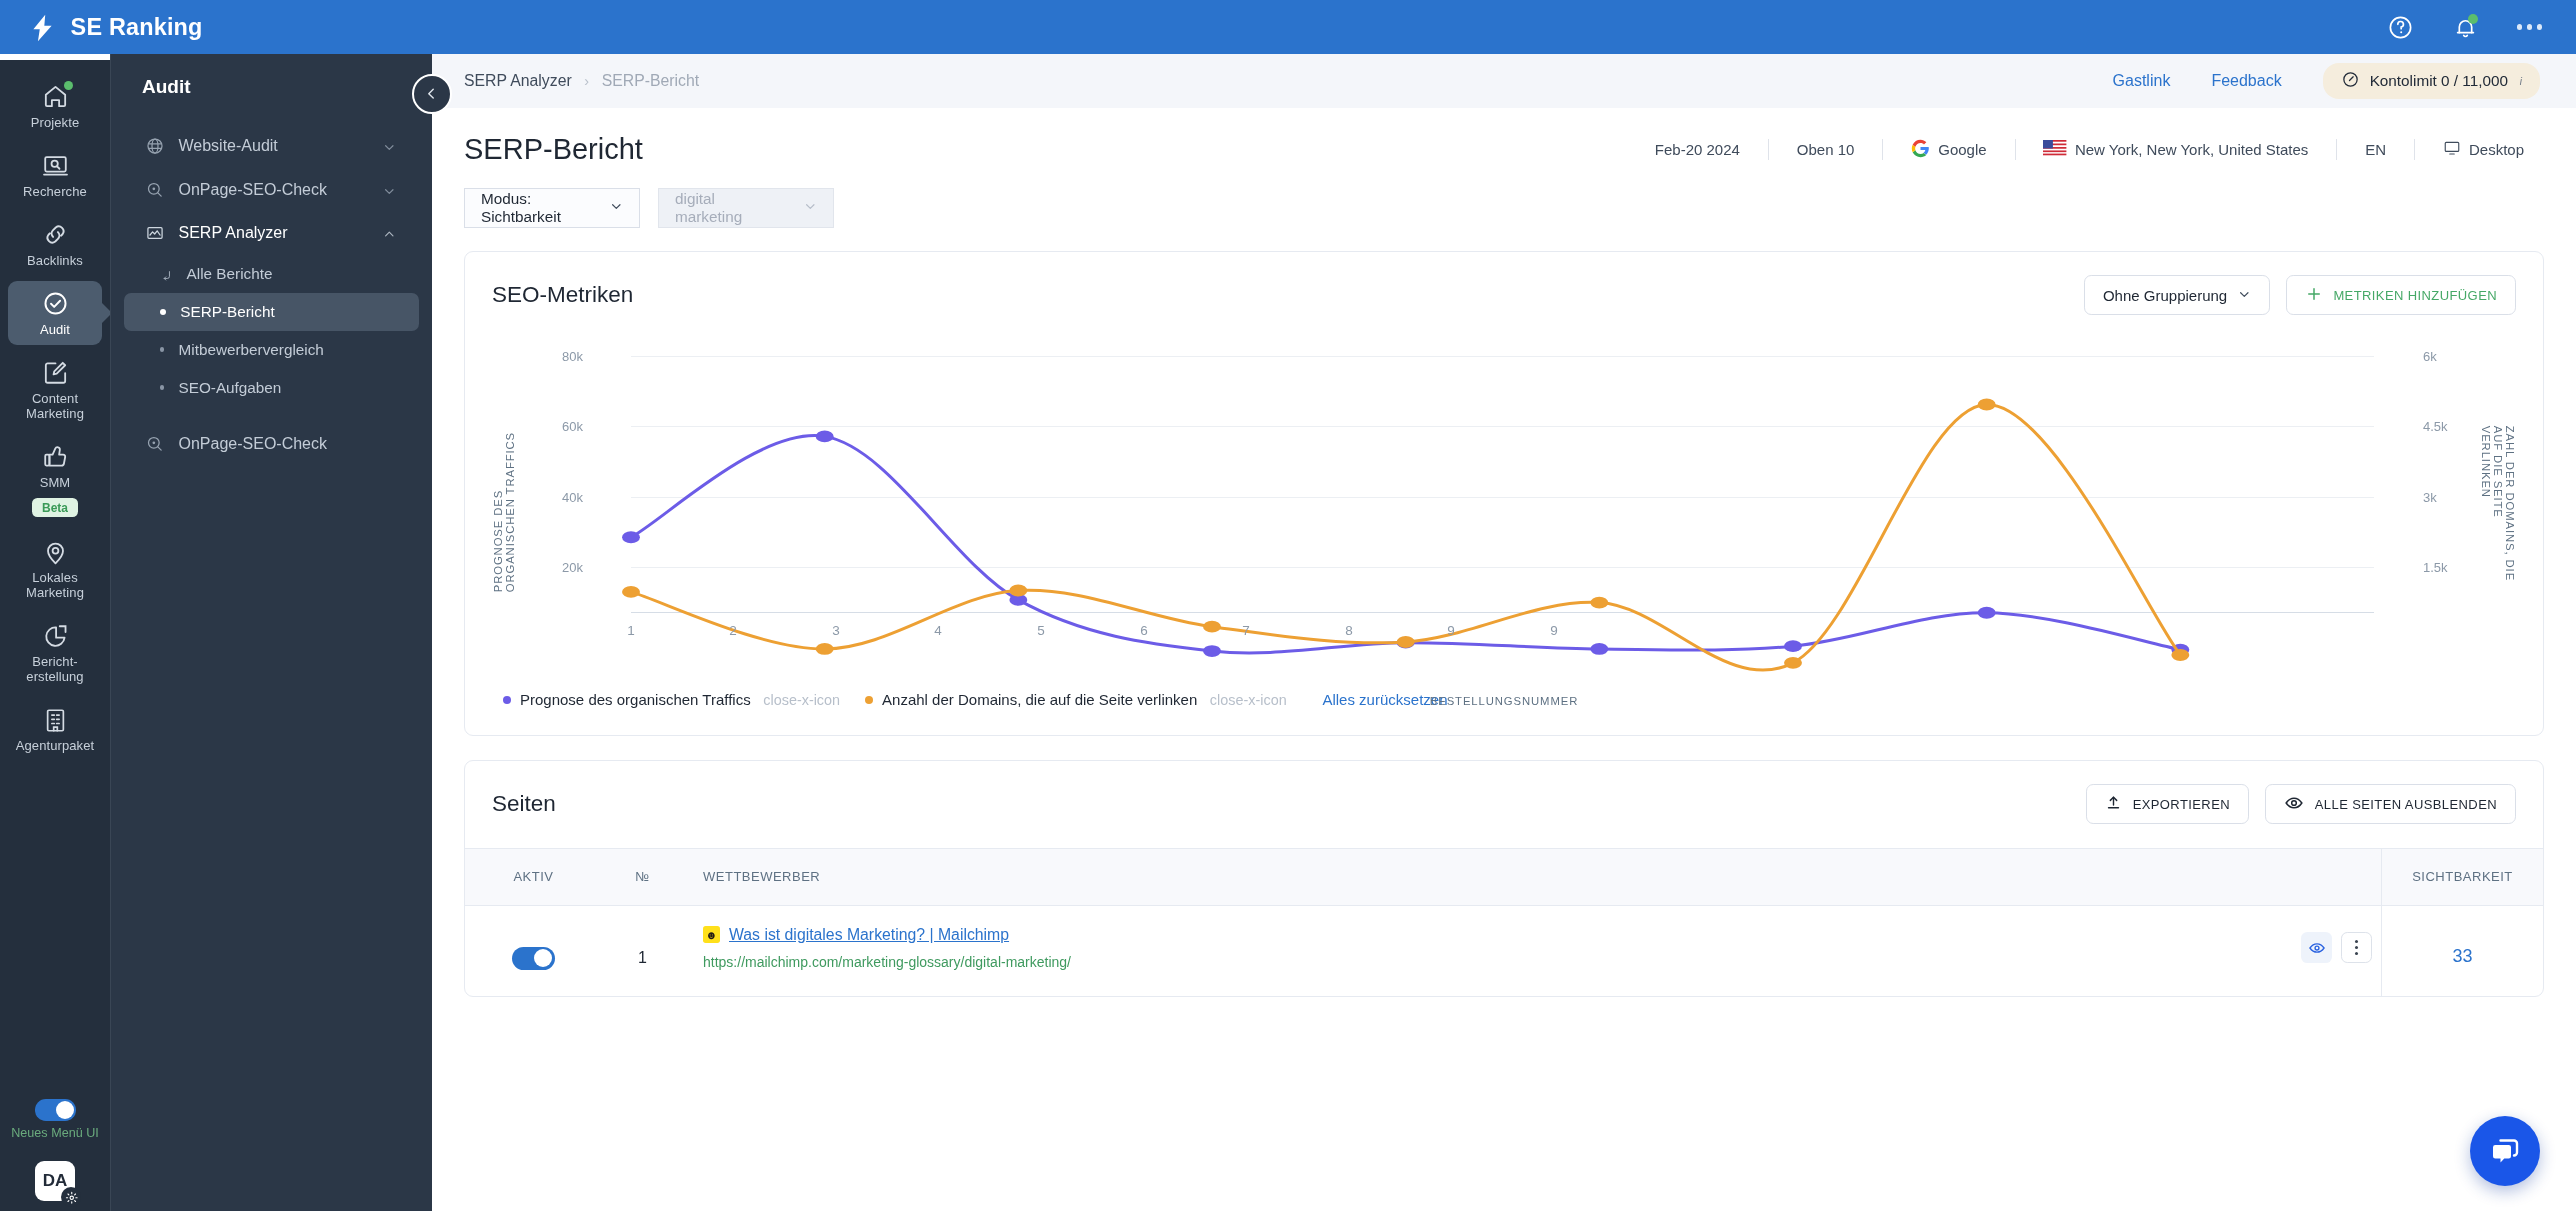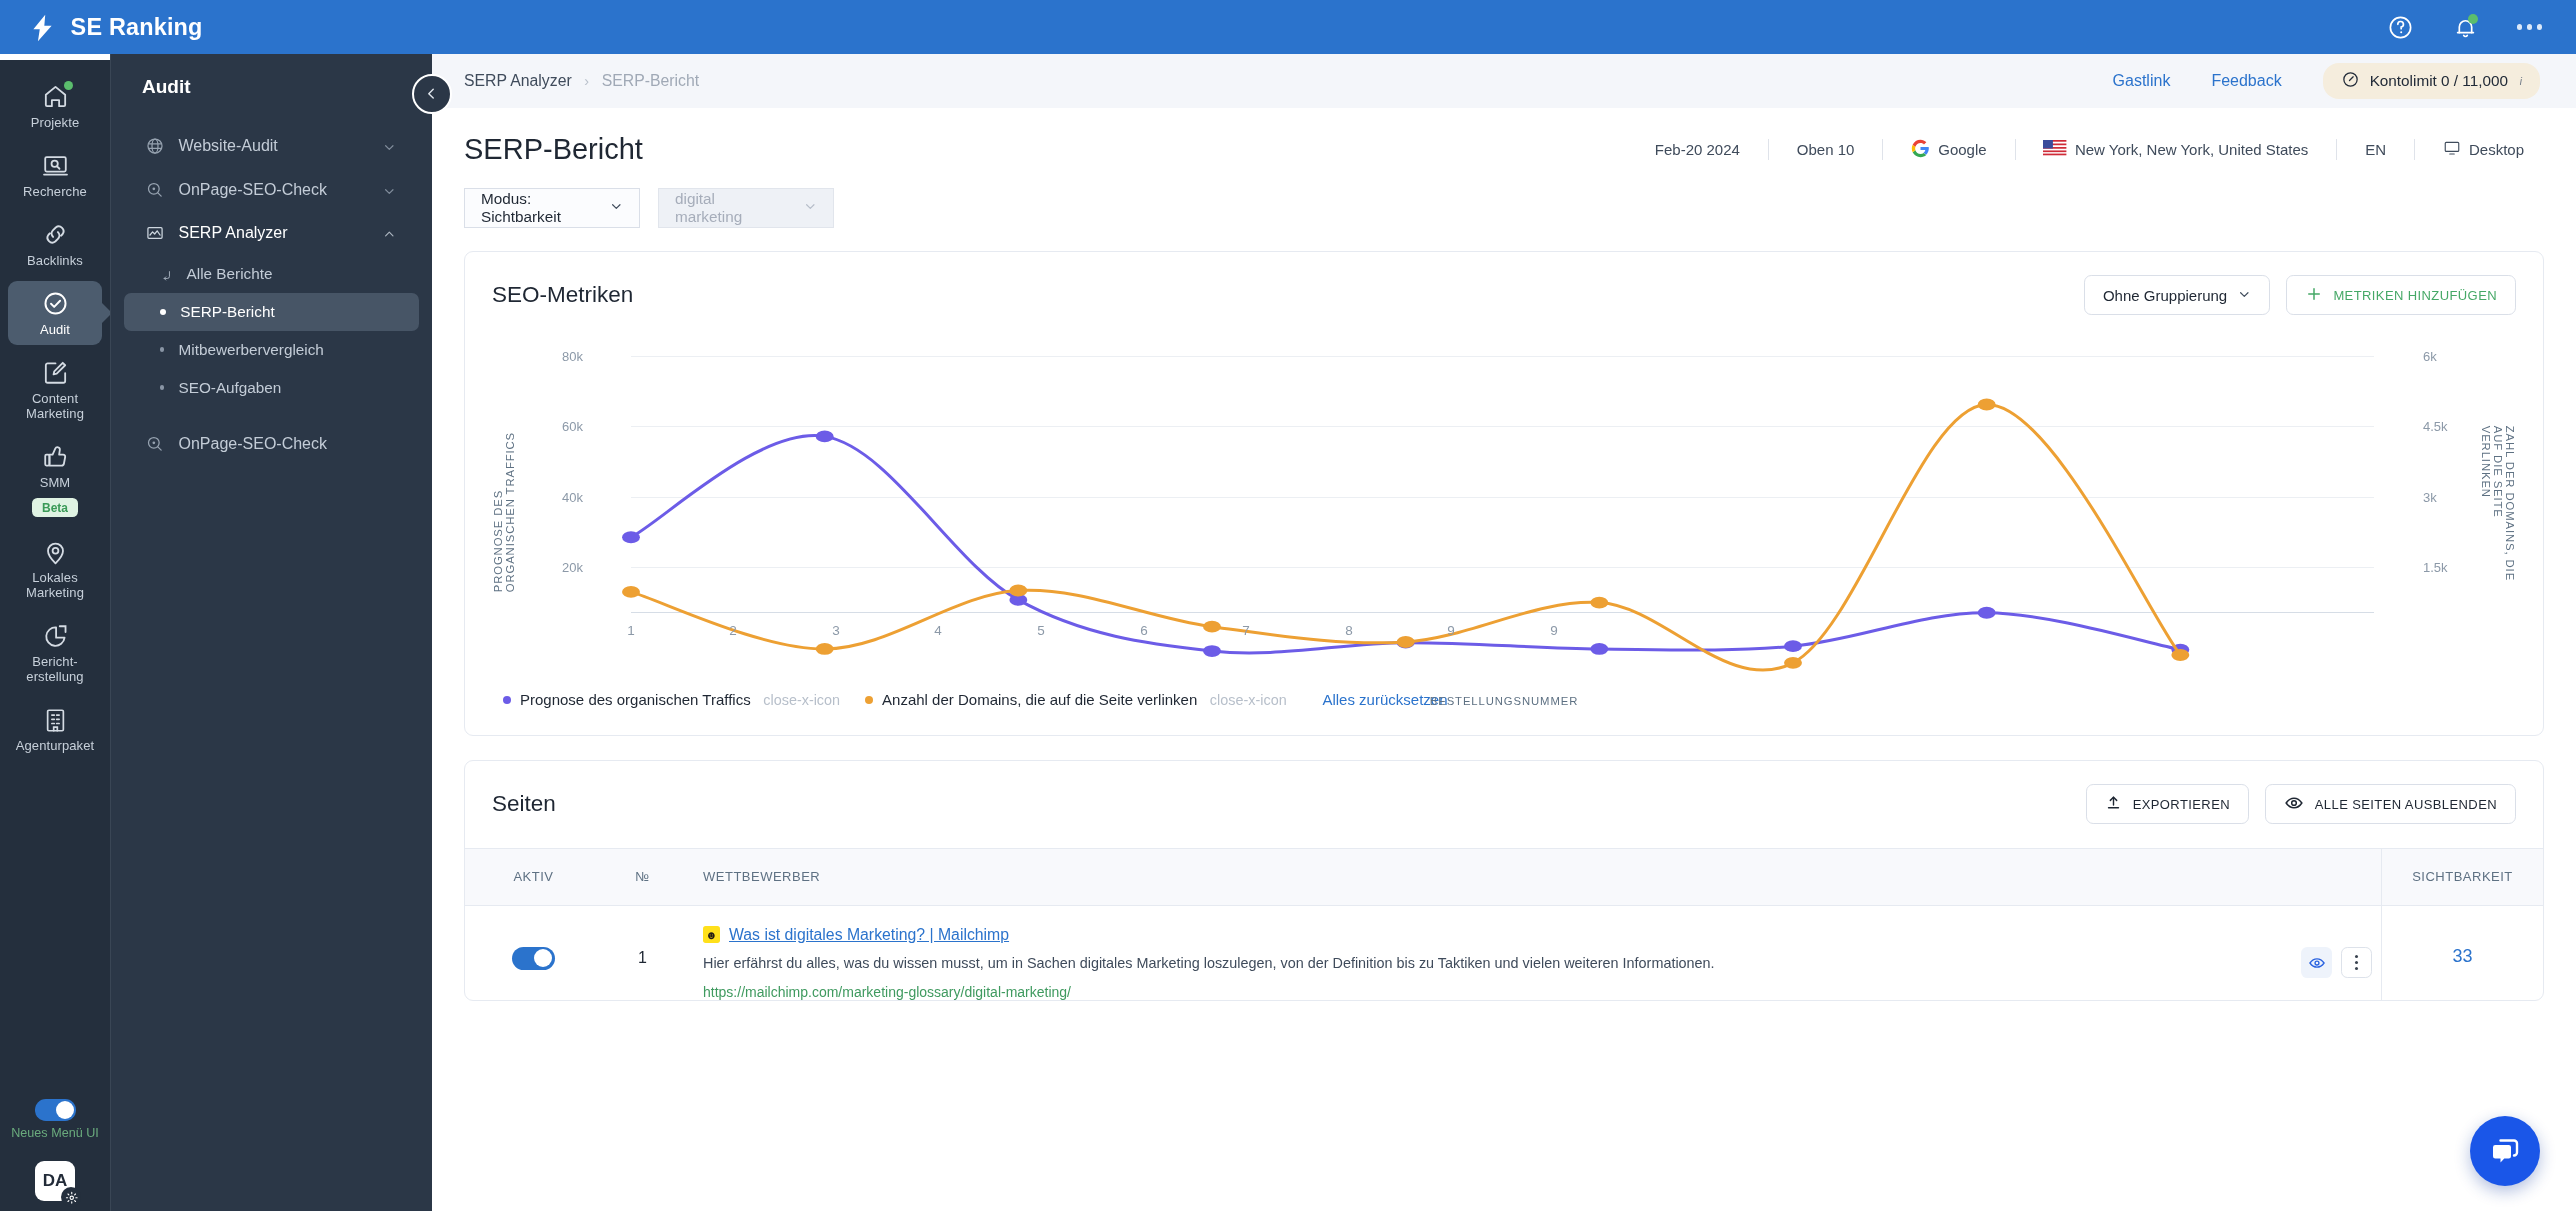--- a/index.html
+++ b/index.html
@@ -705,21 +705,20 @@
       <div class="c-aktiv" style="padding-top:41px">
         <div class="row-toggle"></div>
       </div>
       <div class="c-num" style="padding-top:43px;color:#1f2733;font-size:16px">1</div>
       <div class="c-comp" style="padding-top:20px;display:flex">
         <div style="flex:1">
           <div class="comp-title">
             <span class="favicon">☻</span>
             <a class="comp-link" href="#">Was ist digitales Marketing? | Mailchimp</a>
           </div>
-          <div class="comp-desc">Hier erfährst du alles, was du wissen musst, um in Sachen digitales Marketing loszulegen, von der Definition bis zu Taktiken und vielen weiteren Informationen.</div>
           <div class="comp-url">https://mailchimp.com/marketing-glossary/digital-marketing/</div>
         </div>
         <div class="row-ic-group">
           <span class="row-ic eye">
             <svg width="18" height="18" viewBox="0 0 24 24" fill="none" stroke="#2b63e0" stroke-width="1.8">
               <path d="M2.6 12S6.4 6.5 12 6.5 21.4 12 21.4 12 17.6 17.5 12 17.5 2.6 12 2.6 12z"></path>
                 <circle cx="12" cy="12" r="2.6"></circle>
             </svg>
           </span>
           <span class="row-ic kebab">

